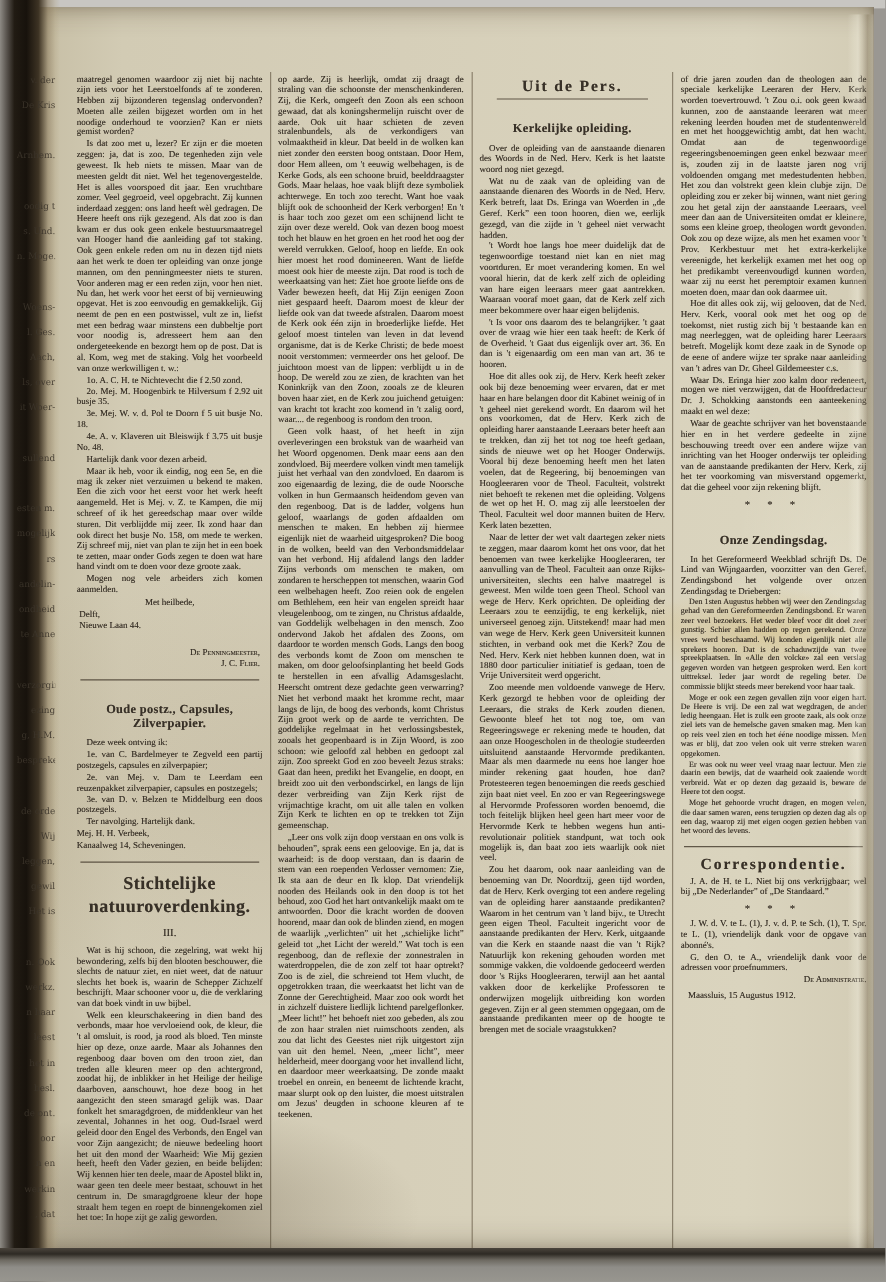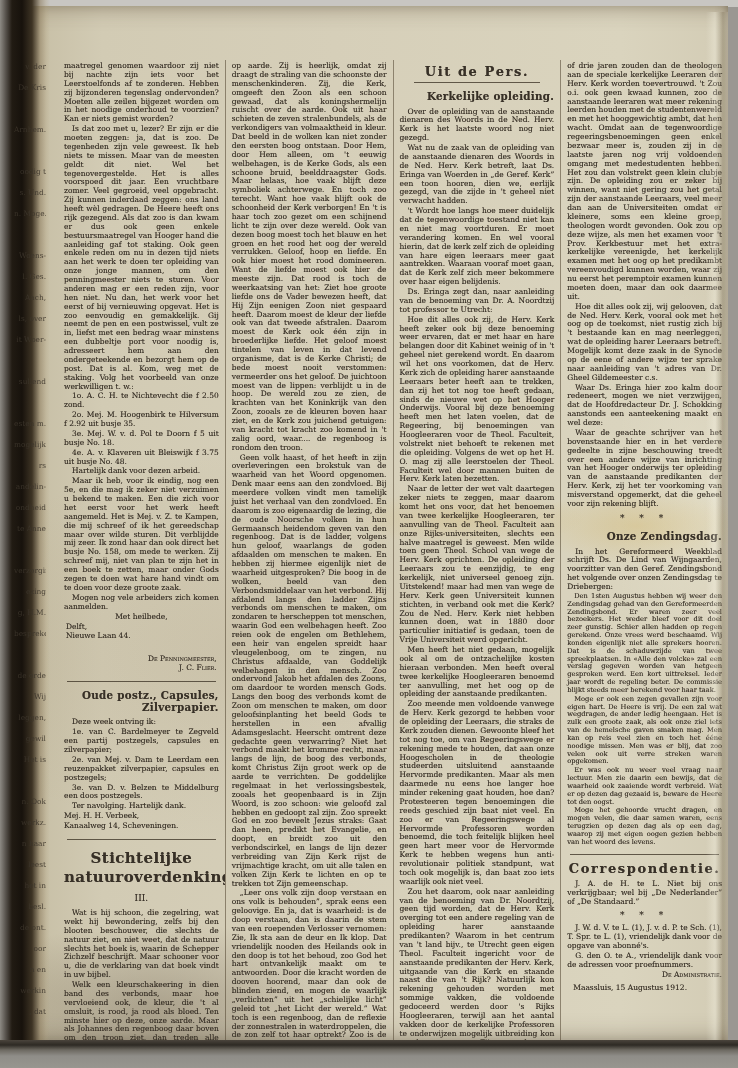--- a/index.html
+++ b/index.html
@@ -28,30 +28,30 @@
   .sliver{position:absolute;left:14px;top:56px;width:32px;height:972px;overflow:hidden;
     text-align:right;font-size:7.4px;line-height:21px;color:#3c352b;opacity:.9;}
   .sliver div{white-space:nowrap;}
 
   .columns{position:absolute;left:46px;top:54px;width:670px;height:982px;display:flex;overflow:hidden;}
   .col{flex:1 1 0;padding:2px 6px 0 6px;overflow:hidden;color:#373027;
        font-size:7.5px;line-height:1.185;text-align:justify;
        text-shadow:0 0 .45px rgba(58,48,36,.55);}
   .col + .col{border-left:1px solid rgba(78,66,46,.55);}
 
-  .blk{margin:0 0 1px 0;}
+  .blk{margin:0 0 1px 0;font-family:Liberation Serif, serif;}
   .p{text-indent:8px;}
   .p0{text-indent:0;}
   .li{text-indent:8px;}
   .small{font-size:6.7px;line-height:1.17;text-indent:7px;}
   .h-large{font-size:15px;font-weight:bold;text-align:center;line-height:1.25;
            margin:9px 0 6px;text-indent:0;letter-spacing:.4px;}
   .h-section{font-size:13px;font-weight:bold;text-align:center;letter-spacing:1.6px;
              margin:2px 0 3px;text-indent:0;}
-  .h-sub{font-size:10.3px;font-weight:bold;text-align:right;margin:7px 0 5px;text-indent:0;letter-spacing:.3px;}
+  .h-sub{font-size:10.3px;font-weight:bold;text-align:center;margin:19px 0 5px;text-indent:0;letter-spacing:.3px;}
   .roman{text-align:center;font-size:9px;margin:7px 0 5px;text-indent:0;}
   .rule{border:0;border-top:1px solid rgba(62,52,38,.78);margin:8px 3px 6px 3px;height:0;}
   .rule-underh{border:0;border-top:1px solid rgba(62,52,38,.78);margin:1px 14px 4px 14px;height:0;}
   .asterism{text-align:center;letter-spacing:6px;font-size:9px;margin:4px 0 3px;text-indent:0;}
   .sig-center{text-align:center;text-indent:0;margin-top:2px;}
   .sig-right{text-align:right;text-indent:0;font-variant:small-caps;}
   .sig-right-plain{text-align:left;text-indent:0;}
   .sig-pair{display:flex;justify-content:space-between;margin:1px 2px 2px 2px;}
   .sig-pair .sp-l{text-align:left;}
   .sig-pair .sp-r{text-align:right;font-variant:small-caps;margin-top:32px;}
@@ -105,24 +105,23 @@
           <div class="blk p">Geen volk haast, of het heeft in zijn overleveringen een brokstuk van de waarheid van het Woord opgenomen. Denk maar eens aan den zondvloed. Bij meerdere volken vindt men tamelijk juist het verhaal van den zondvloed. En daarom is zoo eigenaardig de lezing, die de oude Noorsche volken in hun Germaansch heidendom geven van den regenboog. Dat is de ladder, volgens hun geloof, waarlangs de goden afdaalden om menschen te maken. En hebben zij hiermee eigenlijk niet de waarheid uitgesproken? Die boog in de wolken, beeld van den Verbondsmiddelaar van het verbond. Hij afdalend langs den ladder Zijns verbonds om menschen te maken, om zondaren te herscheppen tot menschen, waarin God een welbehagen heeft. Zoo reien ook de engelen om Bethlehem, een heir van engelen spreidt haar vleugelenboog, om te zingen, nu Christus afdaalde, van Goddelijk welbehagen in den mensch. Zoo ondervond Jakob het afdalen des Zoons, om daardoor te worden mensch Gods. Langs den boog des verbonds komt de Zoon om menschen te maken, om door geloofsinplanting het beeld Gods te herstellen in een afvallig Adamsgeslacht. Heerscht omtrent deze gedachte geen verwarring? Niet het verbond maakt het kromme recht, maar langs de lijn, de boog des verbonds, komt Christus Zijn groot werk op de aarde te verrichten. De goddelijke regelmaat in het verlossingsbestek, zooals het geopenbaard is in Zijn Woord, is zoo schoon: wie geloofd zal hebben en gedoopt zal zijn. Zoo spreekt God en zoo beveelt Jezus straks: Gaat dan heen, predikt het Evangelie, en doopt, en breidt zoo uit den verbondscirkel, en langs de lijn dezer verbreiding van Zijn Kerk rijst de vrijmachtige kracht, om uit alle talen en volken Zijn Kerk te lichten en op te trekken tot Zijn gemeenschap.</div>
           <div class="blk p">„Leer ons volk zijn doop verstaan en ons volk is behouden”, sprak eens een geloovige. En ja, dat is waarheid: is de doop verstaan, dan is daarin de stem van een roependen Verlosser vernomen: Zie, Ik sta aan de deur en Ik klop. Dat vriendelijk nooden des Heilands ook in den doop is tot het behoud, zoo God het hart ontvankelijk maakt om te antwoorden. Door die kracht worden de dooven hoorend, maar dan ook de blinden ziend, en mogen de waarlijk „verlichten” uit het „schielijke licht” geleid tot „het Licht der wereld.” Wat toch is een regenboog, dan de reflexie der zonnestralen in waterdroppelen, die de zon zelf tot haar optrekt? Zoo is de ziel, die schreiend tot Hem vlucht, de opgetrokken traan, die weerkaatst het licht van de Zonne der Gerechtigheid. Maar zoo ook wordt het in zichzelf duistere liedlijk lichtend parelgeflonker. „Meer licht!” het behoeft niet zoo gebeden, als zou de zon haar stralen niet ruimschoots zenden, als zou dat licht des Geestes niet rijk uitgestort zijn van uit den hemel. Neen, „meer licht”, meer helderheid, meer doorgang voor het invallend licht, en daardoor meer weerkaatsing. De zonde maakt troebel en onrein, en beneemt de lichtende kracht, maar slurpt ook op den luister, die moest uitstralen om Jezus' deugden in schoone kleuren af te teekenen.</div>
         </div>
         <div class="col">
           <div class="blk h-section">Uit de Pers.</div>
           <div class="rule-underh"></div>
           <div class="blk h-sub">Kerkelijke opleiding.</div>
           <div class="blk p">Over de opleiding van de aanstaande dienaren des Woords in de Ned. Herv. Kerk is het laatste woord nog niet gezegd.</div>
           <div class="blk p">Wat nu de zaak van de opleiding van de aanstaande dienaren des Woords in de Ned. Herv. Kerk betreft, laat Ds. Eringa van Woerden in „de Geref. Kerk” een toon hooren, dien we, eerlijk gezegd, van die zijde in 't geheel niet verwacht hadden.</div>
           <div class="blk p">'t Wordt hoe langs hoe meer duidelijk dat de tegenwoordige toestand niet kan en niet mag voortduren. Er moet verandering komen. En wel vooral hierin, dat de kerk zelf zich de opleiding van hare eigen leeraars meer gaat aantrekken. Waaraan vooraf moet gaan, dat de Kerk zelf zich meer bekommere over haar eigen belijdenis.</div>
-          <div class="blk p">Ds. Eringa zegt dan, naar aanleiding van de benoeming van Dr. A. Noordtzij tot professor te Utrecht:</div>
+          <div class="blk p">'t Is voor ons daarom des te belangrijker. 't gaat over de vraag wie hier een taak heeft: de Kerk óf de Overheid. 't Gaat dus eigenlijk over art. 36. En dan is 't eigenaardig om een man van art. 36 te hooren.</div>
           <div class="blk p">Hoe dit alles ook zij, de Herv. Kerk heeft zeker ook bij deze benoeming weer ervaren, dat er met haar en hare belangen door dit Kabinet weinig of in 't geheel niet gerekend wordt. En daarom wil het ons voorkomen, dat de Herv. Kerk zich de opleiding harer aanstaande Leeraars beter heeft aan te trekken, dan zij het tot nog toe heeft gedaan, sinds de nieuwe wet op het Hooger Onderwijs. Vooral bij deze benoeming heeft men het laten voelen, dat de Regeering, bij benoemingen van Hoogleeraren voor de Theol. Faculteit, volstrekt niet behoeft te rekenen met die opleiding. Volgens de wet op het H. O. mag zij alle leerstoelen der Theol. Faculteit wel door mannen buiten de Herv. Kerk laten bezetten.</div>
           <div class="blk p">Naar de letter der wet valt daartegen zeker niets te zeggen, maar daarom komt het ons voor, dat het benoemen van twee kerkelijke Hoogleeraren, ter aanvulling van de Theol. Faculteit aan onze Rijks-universiteiten, slechts een halve maatregel is geweest. Men wilde toen geen Theol. School van wege de Herv. Kerk oprichten. De opleiding der Leeraars zou te eenzijdig, te eng kerkelijk, niet universeel genoeg zijn. Uitstekend! maar had men van wege de Herv. Kerk geen Universiteit kunnen stichten, in verband ook met die Kerk? Zou de Ned. Herv. Kerk niet hebben kunnen doen, wat in 1880 door particulier initiatief is gedaan, toen de Vrije Universiteit werd opgericht.</div>
-          <div class="blk p">Men heeft het niet gedaan, mogelijk ook al om de ontzachelijke kosten hieraan verbonden. Men heeft overal twee kerkelijke Hoogleeraren benoemd ter aanvulling, met het oog op de opleiding der aanstaande predikanten.</div>
           <div class="blk p">Zoo meende men voldoende vanwege de Herv. Kerk gezorgd te hebben voor de opleiding der Leeraars, die straks de Kerk zouden dienen. Gewoonte bleef het tot nog toe, om van Regeeringswege er rekening mede te houden, dat aan onze Hoogescholen in de theologie studeerden uitsluitend aanstaande Hervormde predikanten. Maar als men daarmede nu eens hoe langer hoe minder rekening gaat houden, hoe dan? Protesteeren tegen benoemingen die reeds geschied zijn baat niet veel. En zoo er van Regeeringswege al Hervormde Professoren worden benoemd, die toch feitelijk blijken heel geen hart meer voor de Hervormde Kerk te hebben wegens hun anti-revolutionair politiek standpunt, wat toch ook mogelijk is, dan baat zoo iets waarlijk ook niet veel.</div>
           <div class="blk p">Zou het daarom, ook naar aanleiding van de benoeming van Dr. Noordtzij, geen tijd worden, dat de Herv. Kerk overging tot een andere regeling van de opleiding harer aanstaande predikanten? Waarom in het centrum van 't land bijv., te Utrecht geen eigen Theol. Faculteit ingericht voor de aanstaande predikanten der Herv. Kerk, uitgaande van die Kerk en staande naast die van 't Rijk? Natuurlijk kon rekening gehouden worden met sommige vakken, die voldoende gedoceerd werden door 's Rijks Hoogleeraren, terwijl aan het aantal vakken door de kerkelijke Professoren te onderwijzen mogelijk uitbreiding kon worden gegeven. Zijn er al geen stemmen opgegaan, om de aanstaande predikanten meer op de hoogte te brengen met de sociale vraagstukken?</div>
         </div>
         <div class="col">
           <div class="blk p0">of drie jaren zouden dan de theologen aan de speciale kerkelijke Leeraren der Herv. Kerk worden toevertrouwd. 't Zou o.i. ook geen kwaad kunnen, zoo de aanstaande leeraren wat meer rekening leerden houden met de studentenwereld en met het hooggewichtig ambt, dat hen wacht. Omdat aan de tegenwoordige regeeringsbenoemingen geen enkel bezwaar meer is, zouden zij in de laatste jaren nog vrij voldoenden omgang met medestudenten hebben. Het zou dan volstrekt geen klein clubje zijn. De opleiding zou er zeker bij winnen, want niet gering zou het getal zijn der aanstaande Leeraars, veel meer dan aan de Universiteiten omdat er kleinere, soms een kleine groep, theologen wordt gevonden. Ook zou op deze wijze, als men het examen voor 't Prov. Kerkbestuur met het extra-kerkelijke vereenigde, het kerkelijk examen met het oog op het predikambt vereenvoudigd kunnen worden, waar zij nu eerst het peremptoir examen kunnen moeten doen, maar dan ook daarmee uit.</div>
           <div class="blk p">Hoe dit alles ook zij, wij gelooven, dat de Ned. Herv. Kerk, vooral ook met het oog op de toekomst, niet rustig zich bij 't bestaande kan en mag neerleggen, wat de opleiding harer Leeraars betreft. Mogelijk komt deze zaak in de Synode op de eene of andere wijze ter sprake naar aanleiding van 't adres van Dr. Gheel Gildemeester c.s.</div>
           <div class="blk p">Waar Ds. Eringa hier zoo kalm door redeneert, mogen we niet verzwijgen, dat de Hoofdredacteur Dr. J. Schokking aanstonds een aanteekening maakt en wel deze:</div>
           <div class="blk p">Waar de geachte schrijver van het bovenstaande hier en in het verdere gedeelte in zijne beschouwing treedt over een andere wijze van inrichting van het Hooger onderwijs ter opleiding van de aanstaande predikanten der Herv. Kerk, zij het ter voorkoming van misverstand opgemerkt, dat die geheel voor zijn rekening blijft.</div>
           <div class="blk asterism">*  *  *</div>
           <div class="blk h-sub">Onze Zendingsdag.</div>

